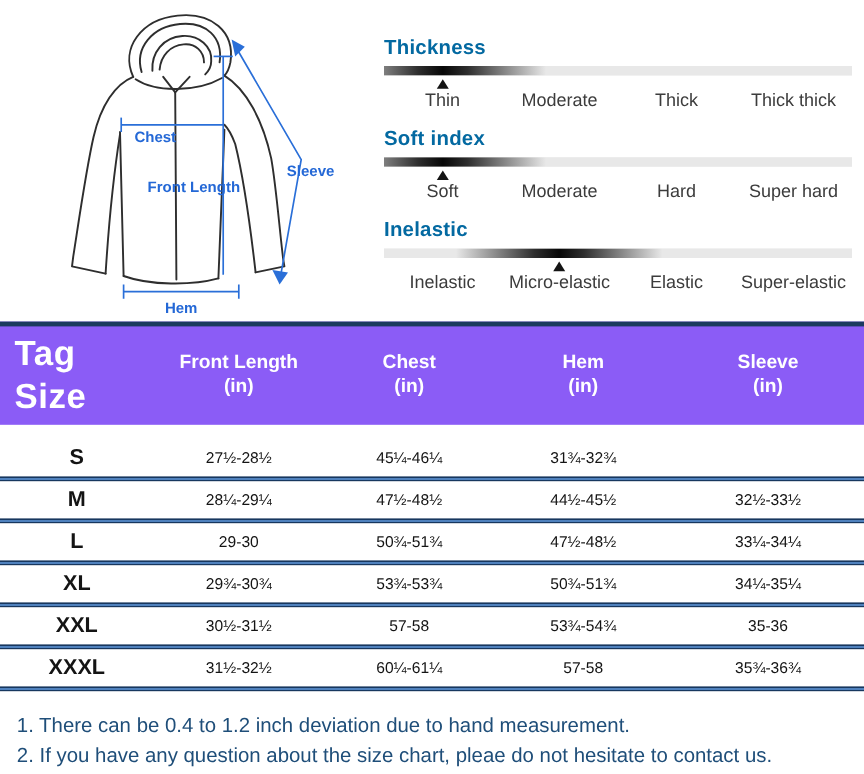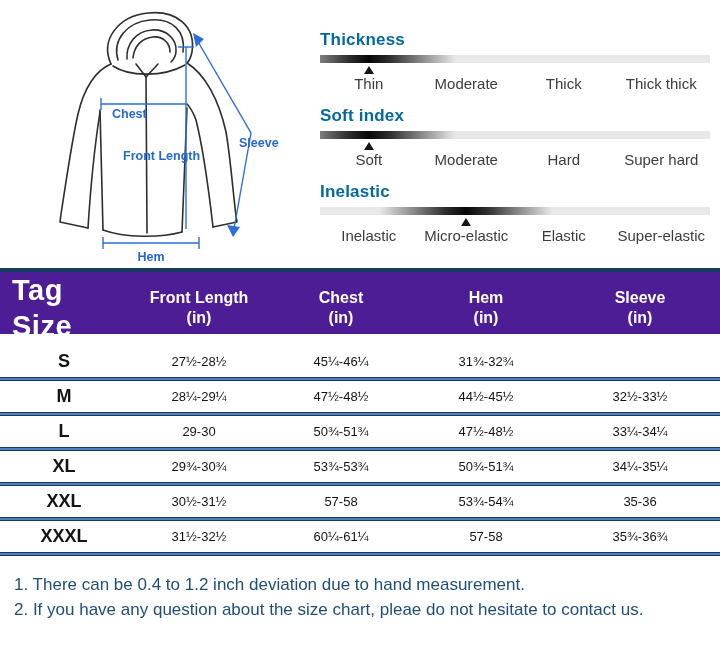--- a/index.html
+++ b/index.html
@@ -19,21 +19,21 @@
   .scale-marker-row { position:relative; height:12px; }
   .scale-marker { position:absolute; top:3px; width:0; height:0;
     border-left:5px solid transparent; border-right:5px solid transparent; border-bottom:8px solid #141414;
     transform:translateX(-50%); }
   .scale-labels { display:flex;align-items:center; }
   .scale-label { flex:1; text-align:center; font-size:15px; color:#3C3C3C; white-space:nowrap; }
 
   
   .size-table { width:720px; }
   .grid-row { display:grid; grid-template-columns:128px 142px 142px 148px 160px; align-items:center; }
-  .table-header { height:66px; background:#4c1d95; border-top:4px solid #1B3A5F; }
+  .table-header { height:86px; background:#8b5cf6; border-top:4px solid #1B3A5F; }
   .th { text-align:center; color:#ffffff; font-weight:bold; font-size:16px; line-height:1.25; }
   .th span { display:block; }
   .th.corner { text-align:left; padding-left:12px; font-size:29px; letter-spacing:.5px; }
 
   .table-body { padding-top:12px; }
   .tr { height:31px; }
   .td { text-align:center; font-size:13px; color:#141414; }
   .td.size { font-weight:bold; font-size:18px; }
   .row-sep { height:4px;
     background:linear-gradient(180deg,#17375E 0%,#17375E 25%,#4F81BD 25%,#4F81BD 75%,#17375E 75%,#17375E 100%); }

